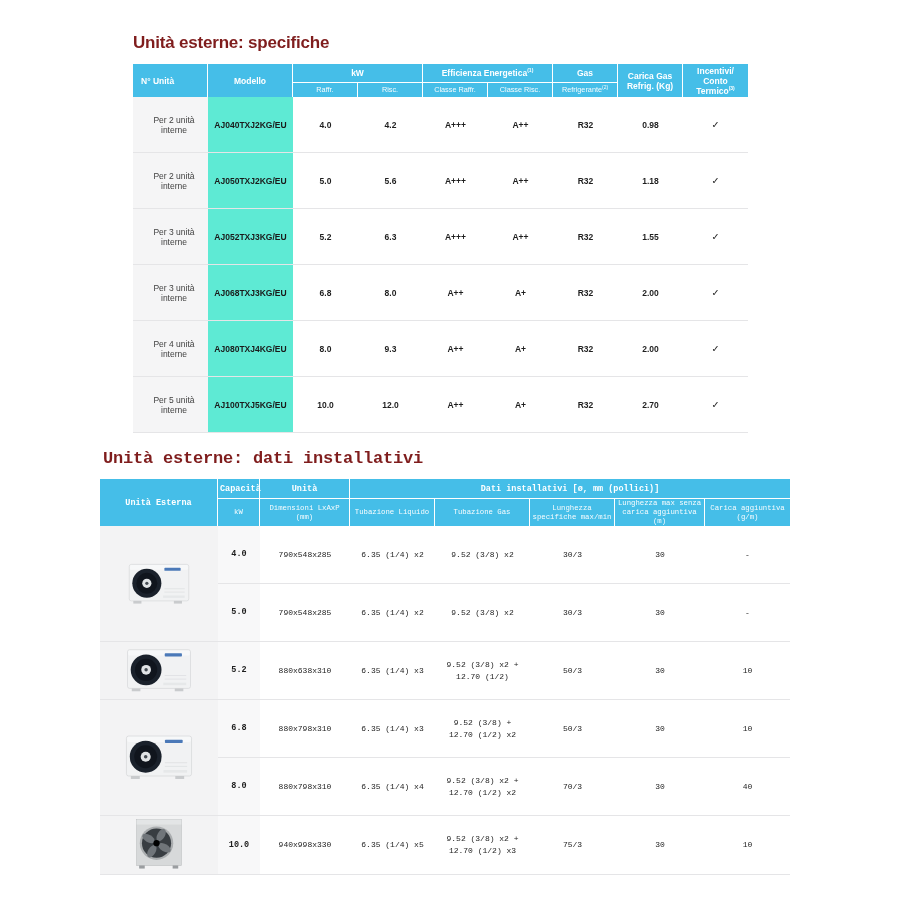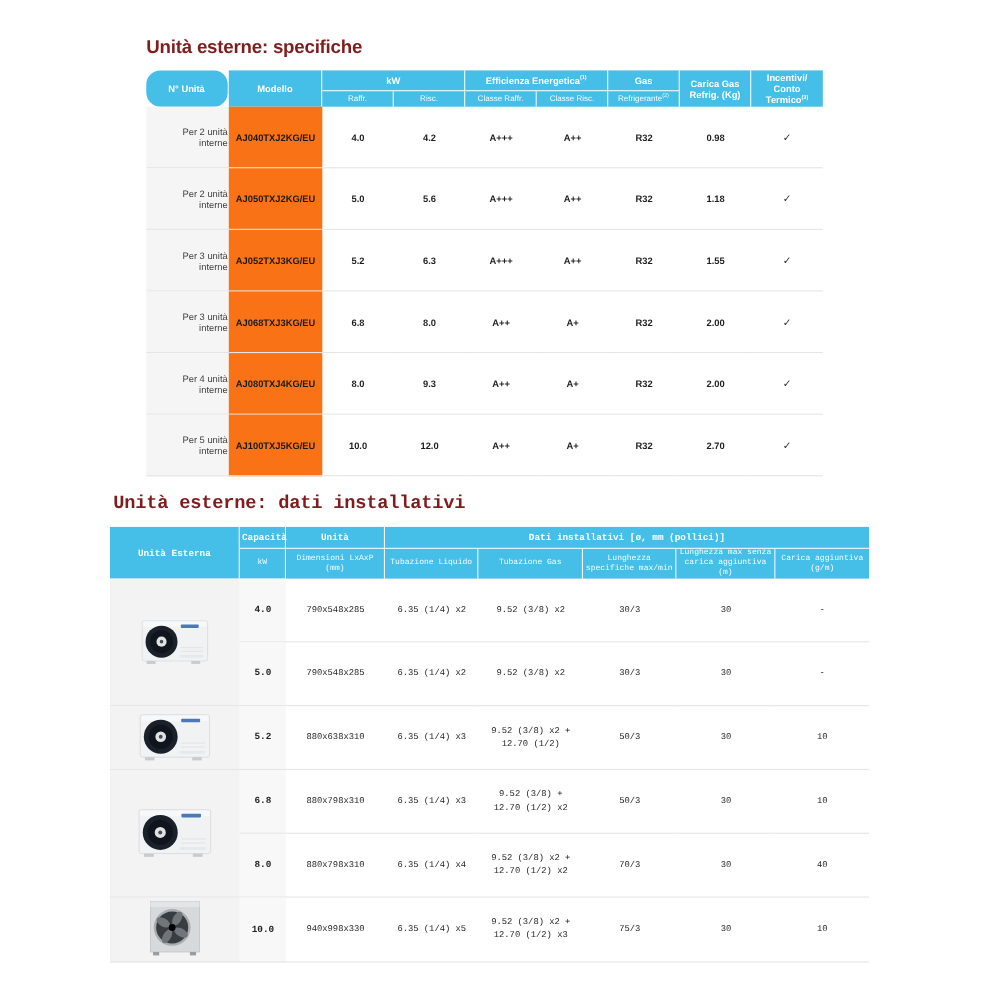--- a/index.html
+++ b/index.html
@@ -18,32 +18,32 @@
   table { border-collapse:separate; border-spacing:0; table-layout:fixed; width:100%; }
 
   thead th {
     background:#45BEE8; color:#fff; font-weight:700;
     padding:0 2px; text-align:center; vertical-align:middle;
   }
   .th-main { font-size:8.5px; }
   .th-sub  { font-size:7.3px; font-weight:400; color:rgba(255,255,255,0.96); line-height:1.25; }
   .b-r { border-right:1px solid #fff; }
   .b-b { border-bottom:1px solid #fff; }
-  .th-left { text-align:left; padding-left:20px;border-radius:13px; }
+  .th-left { text-align:left; padding-left:8px; }
   sup { font-size:5px; vertical-align:super; line-height:0; }
 
   
   #t1 thead tr.r1 th { height:18px; }
   #t1 thead tr.r2 th { height:14px; }
   #t1 tbody td {
     height:53px; font-size:8.5px; text-align:center; vertical-align:middle;
     border-bottom:1px solid #e5e5e7; color:#1e1e1e; font-weight:600;
   }
-  #t1 td.c-unita  { text-align:right; padding-left:8px; background:#f5f5f6; font-weight:400; color:#3f3f3f; }
-  #t1 td.c-modello{ background:#f97316; font-weight:700; color:#1a1a1a; }
+  #t1 td.c-unita  { text-align:center; padding-left:8px; background:#f5f5f6; font-weight:400; color:#3f3f3f; }
+  #t1 td.c-modello{ background:#5eead4; font-weight:700; color:#1a1a1a; }
   #t1 td.c-check  { font-weight:400; font-size:9.5px; color:#2a2a2a; }
 
   
   #t2 thead tr.r1 th { height:19px;margin-top:40px; }
   #t2 thead tr.r2 th { height:22px; }
   #t2 tbody td {
     height:57px; font-size:8px; text-align:center; vertical-align:middle;
     border-bottom:1px solid #e5e5e7; color:#1e1e1e; font-weight:500;
     padding:0 6px; line-height:1.5;
   }

